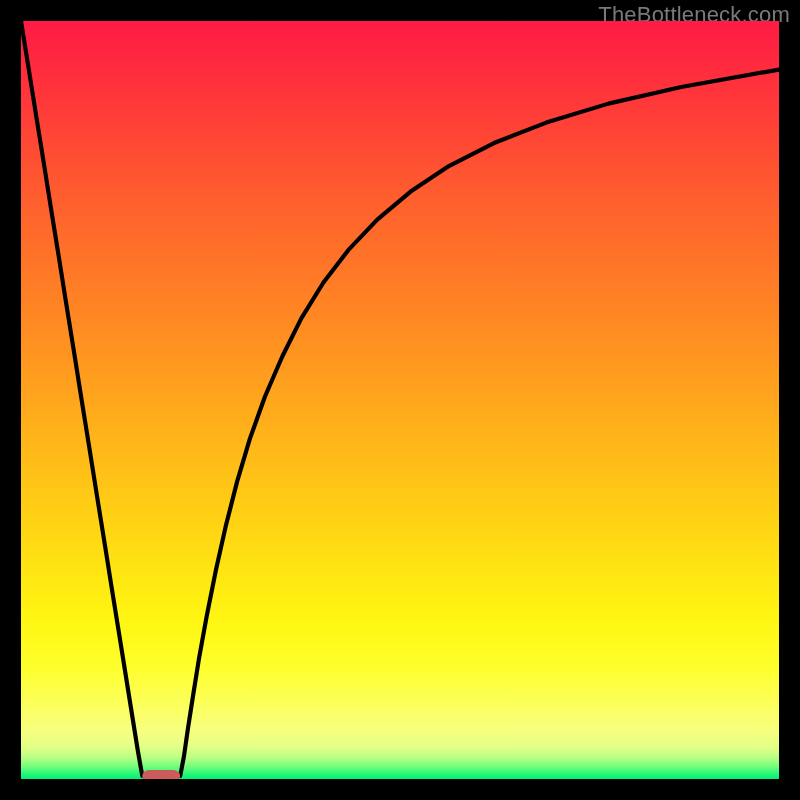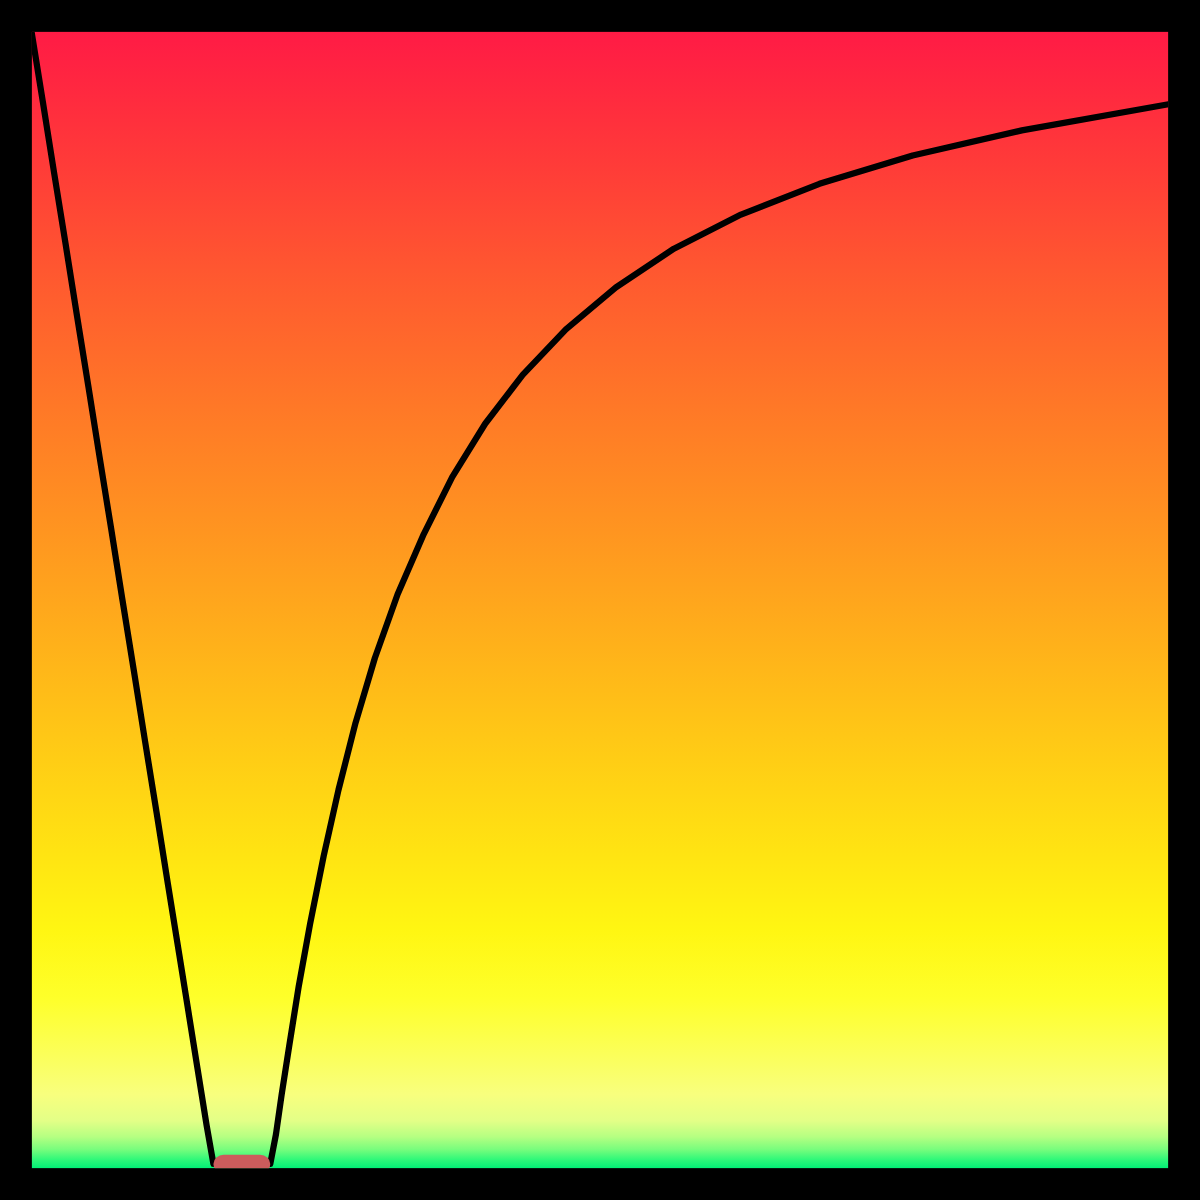--- a/index.html
+++ b/index.html
@@ -31,20 +31,21 @@
     color: #7a7a7a;
     font-family: Arial, Helvetica, sans-serif;
     font-size: 22px;
     letter-spacing: 0.2px;
   }
 </style>
 </head>
 <body>
 
 <div class="outer">
+  <div class="attrib">TheBottleneck.com</div>
   <div class="plot">
     <svg id="chart-svg" viewBox="0 0 100 100" preserveAspectRatio="none" width="758" height="758">
       <defs>
         <linearGradient id="bg-grad" x1="0" y1="0" x2="0" y2="1">
             <stop offset="0.00%" stop-color="#ff1b45"></stop>
             <stop offset="4.70%" stop-color="#ff2740"></stop>
             <stop offset="12.00%" stop-color="#ff3c38"></stop>
             <stop offset="22.00%" stop-color="#ff5a2f"></stop>
             <stop offset="33.00%" stop-color="#ff7827"></stop>
             <stop offset="44.00%" stop-color="#ff9520"></stop>

